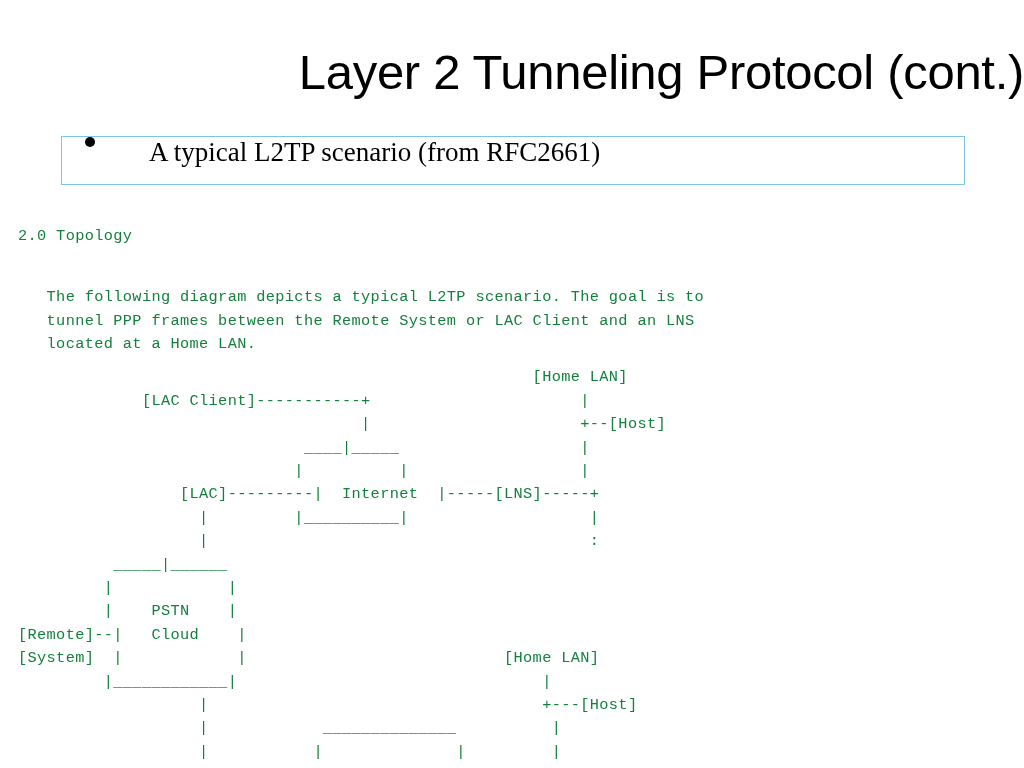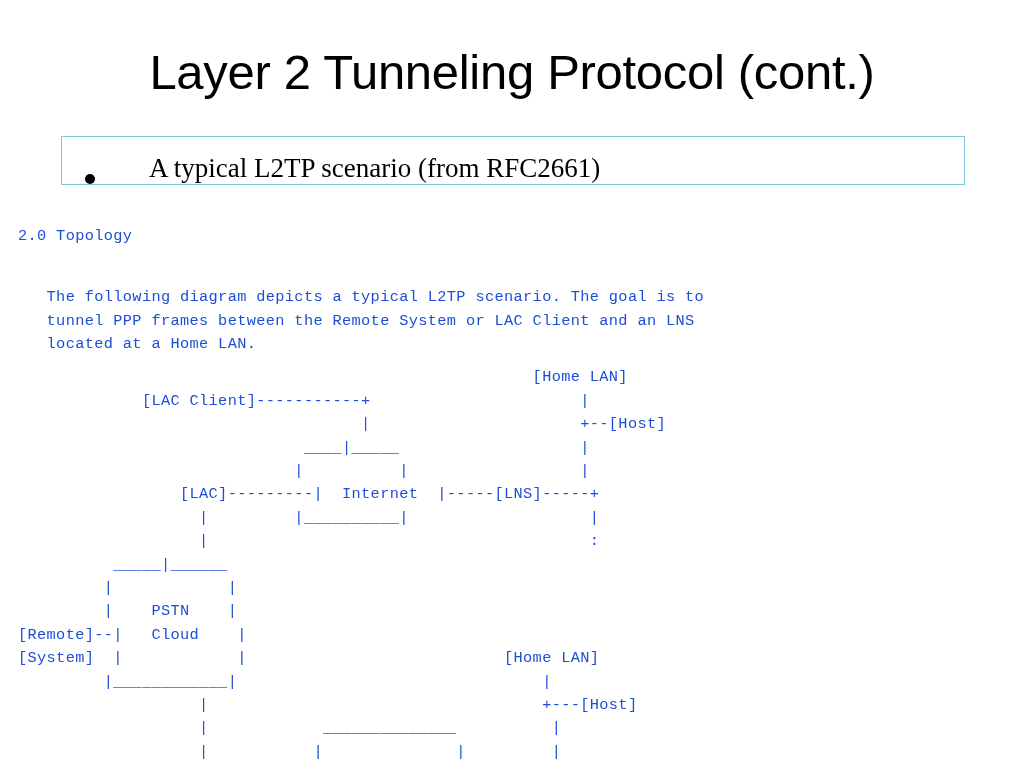--- a/index.html
+++ b/index.html
@@ -15,42 +15,42 @@
     font-family: "Liberation Sans", sans-serif;
     color: #000000;
   }
 
   
   #slide-title {
     position: absolute;
     left: 0;
     top: 47px;
     width: 1024px;
-    text-align: center;
+    text-align: right;
     font-family: "Liberation Sans", sans-serif;
     font-size: 49px;
     font-weight: 400;
     line-height: 1.05;
     letter-spacing: -0.3px;
     color: #000000;
     white-space: nowrap;
   }
 
   
   #bullet-box {
     position: absolute;
     left: 61px;
     top: 136px;
     width: 904px;
     height: 49px;
     box-sizing: border-box;
     border: 1.5px solid #7ec5e0;
     background: #ffffff;
     display: flex;
-    align-items: flex-end;
+    align-items: flex-start;
   }
   #bullet-marker {
     width: 10px;
     height: 10px;
     border-radius: 50%;
     background: #000000;
     margin-left: 23px;
     flex: none;
   }
   #bullet-text {
@@ -61,21 +61,21 @@
     margin-left: 54px;
     white-space: nowrap;
   }
 
   
   .mono {
     position: absolute;
     font-family: "Liberation Mono", "DejaVu Sans Mono", monospace;
     font-size: 15.3px;
     line-height: 23.6px;
-    color: #1d4ed8;
+    color: #15803d;
     white-space: pre;
     letter-spacing: 0.35px;
   }
 
   #rfc-section-heading {
     left: 18px;
     top: 210px;
   }
 
   #rfc-paragraph {

